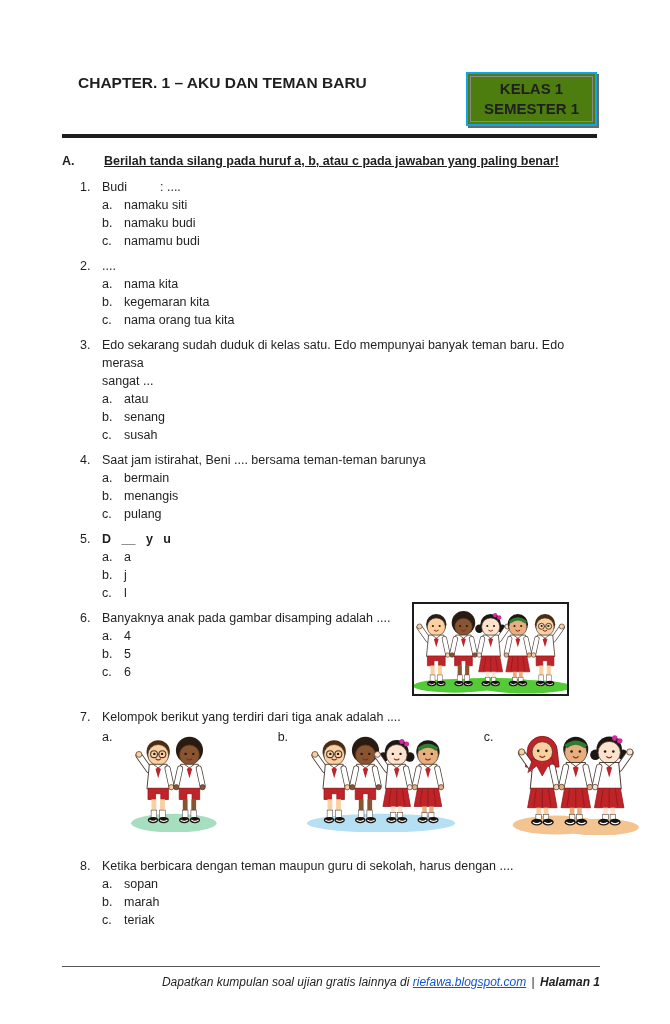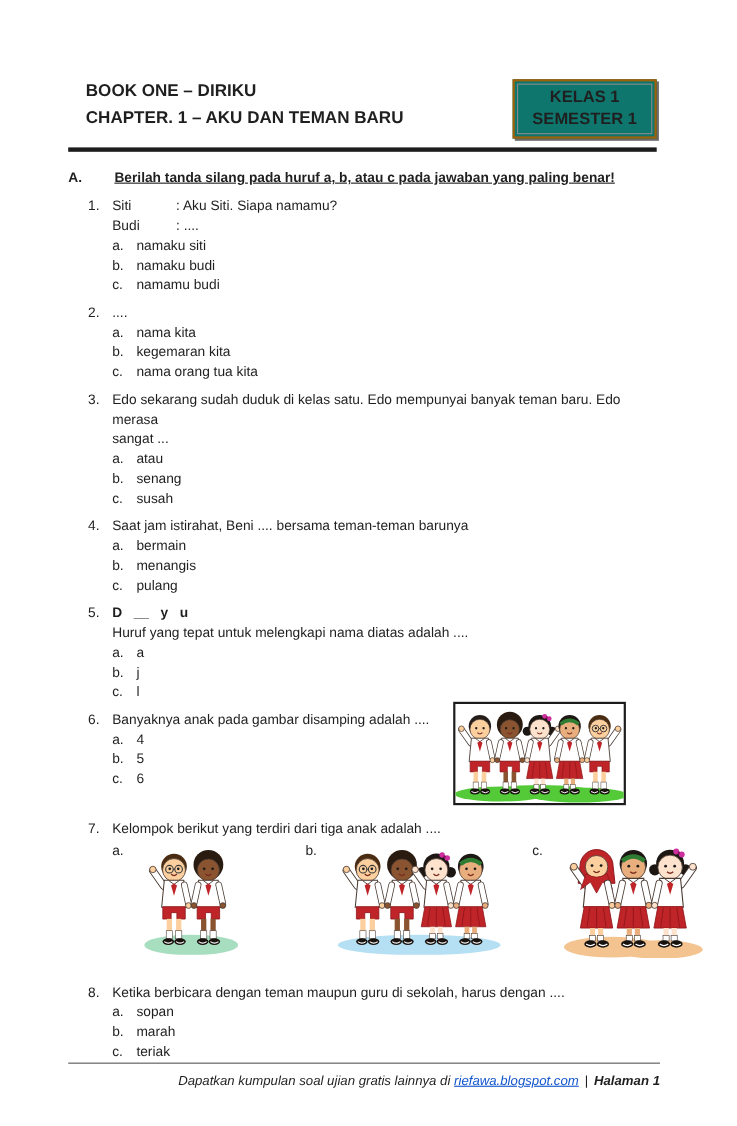--- a/index.html
+++ b/index.html
@@ -4,21 +4,21 @@
 <style>
   html,body{margin:0;padding:0;background:#e8e8e8;}
   .page{
     position:relative;width:670px;height:1024px;margin:0 auto;background:#ffffff;
     font-family:"Liberation Sans",sans-serif;font-size:12.5px;line-height:18px;
     color:#1f1f1f;overflow:hidden;box-sizing:border-box;
   }
   .content{padding:0 73px 0 62px;}
   .header{display:flex;justify-content:space-between;align-items:flex-start;padding:70px 0 0 16px;}
   .titles .title{font-weight:bold;font-size:15.5px;line-height:25px;white-space:nowrap;}
-  .badge-outer{border:2px solid #a16207;box-shadow:2px 2px 0 #6a6a6a;padding:2px;margin-top:2px;background:#0f766e;}
+  .badge-outer{border:2px solid #0ea5e9;box-shadow:2px 2px 0 #6a6a6a;padding:2px;margin-top:2px;background:#4d7c0f;}
   .badge-inner{border:1px solid #8a8a8a;padding:2px 13px;text-align:center;font-weight:bold;font-size:15px;line-height:20px;white-space:nowrap;}
   .rule{height:4px;background:#1c1c1c;margin-top:8px;}
   .section-head{margin-top:14px;display:flex;font-weight:bold;}
   .sec-label{width:22px;flex:none;}
   .sec-title{text-decoration:underline;margin-left:20px;}
   .questions{margin:8px 0 0 18px;}
   .q{display:flex;margin-bottom:7px;}
   .qnum{width:22px;flex:none;}
   .qbody{flex:1;min-width:0;}
   .qline{min-height:18px;}
@@ -53,21 +53,20 @@
   .fpage{font-weight:bold;font-style:italic;}
 </style>
 </head>
 <body>
 
 <div class="page">
   <div class="content">
 
     <header class="header">
       <div class="titles">
-        <div class="title">BOOK ONE – DIRIKU</div>
         <div class="title">CHAPTER. 1 – AKU DAN TEMAN BARU</div>
       </div>
       <div class="badge-outer">
         <div class="badge-inner">
           <div>KELAS 1</div>
           <div>SEMESTER 1</div>
         </div>
       </div>
     </header>
 
@@ -77,24 +76,20 @@
       <span class="sec-label">A.</span>
       <span class="sec-title">Berilah tanda silang pada huruf a, b, atau c pada jawaban yang paling benar!</span>
     </div>
 
     <main class="questions">
 
       <div class="q">
         <span class="qnum">1.</span>
         <div class="qbody">
           <div class="dline">
-            <span class="speaker">Siti</span>
-            <span>: Aku Siti. Siapa namamu?</span>
-          </div>
-          <div class="dline">
             <span class="speaker">Budi</span>
             <span>: ....</span>
           </div>
           <div class="opt">
             <span class="olet">a.</span>
             <span>namaku siti</span>
           </div>
           <div class="opt">
             <span class="olet">b.</span>
             <span>namaku budi</span>
@@ -161,21 +156,20 @@
             <span class="olet">c.</span>
             <span>pulang</span>
           </div>
         </div>
       </div>
 
       <div class="q">
         <span class="qnum">5.</span>
         <div class="qbody">
           <div class="qline word-puzzle">D __ y u</div>
-          <div class="qline">Huruf yang tepat untuk melengkapi nama diatas adalah ....</div>
           <div class="opt">
             <span class="olet">a.</span>
             <span>a</span>
           </div>
           <div class="opt">
             <span class="olet">b.</span>
             <span>j</span>
           </div>
           <div class="opt">
             <span class="olet">c.</span>

